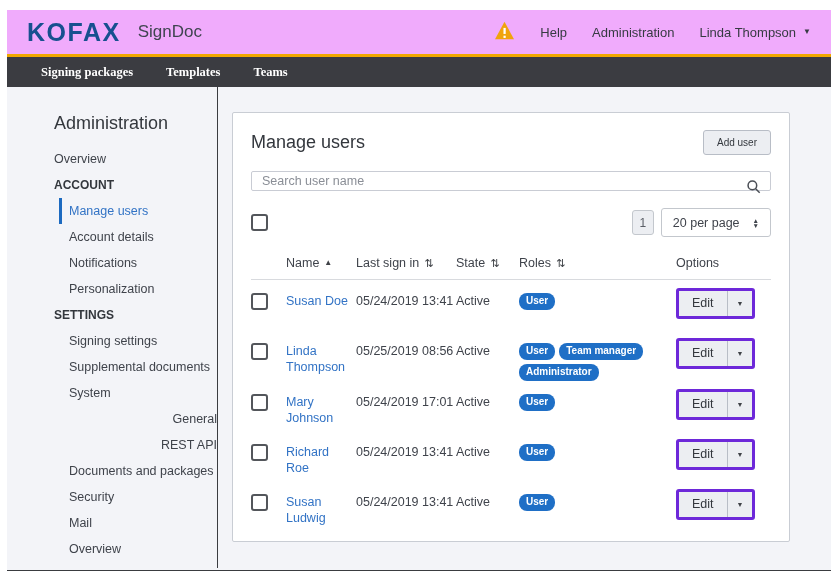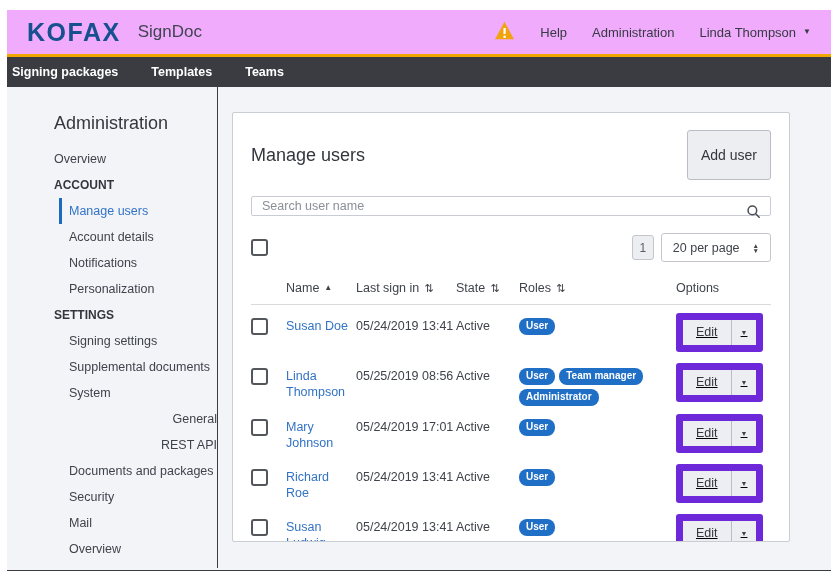--- a/index.html
+++ b/index.html
@@ -14,21 +14,21 @@
   .logo { font-weight:bold; font-size:25px; letter-spacing:1.5px; color:#17508f; line-height:1; }
   .product { margin-left:17px; font-size:17px; color:#3f4450; }
   .top-right { margin-left:auto; display:flex; align-items:center; gap:25px;
                font-size:13px; color:#363a42; }
   .top-link { cursor:pointer; }
   .user-menu { display:flex; align-items:center; gap:7px; cursor:pointer; }
   .caret { font-size:8px; color:#363a42; line-height:1; }
 
   
   .mainnav { height:30px; background:#3b3c41; display:flex; align-items:center;
-             padding-left:5px; gap:33px; }
+             padding-left:34px; gap:33px;font-family:Liberation Serif, serif; }
   .nav-item { color:#fff; font-size:12.5px; font-weight:bold; cursor:pointer; }
 
   
   .content { display:flex; height:481px; background:#f3f4f8; }
 
   
   .sidebar { width:211px; flex:none; border-right:1px solid #3a3c40; padding:26px 0 0 47px; overflow:hidden; }
   .sidebar h1 { margin:0 0 12px; font-size:18px; font-weight:400; color:#33373d; }
   .side-list { list-style:none; margin:0; padding:0; }
   .side-item { font-size:12.5px; line-height:16px; color:#3f434b; padding:5px 0; cursor:pointer; }
@@ -37,21 +37,21 @@
   .side-item.lvl2 { margin-left:26px;text-align:right; }
   .side-item.selected { color:#3273c5; border-left:3px solid #1d6ac0; margin-left:5px; padding-left:7px; }
 
   
   .main { flex:1; padding:25px 0 0 14px; }
   .card { width:558px; height:430px; background:#fff; border:1px solid #c9cdd4;
           border-radius:2px; padding:17px 18px; overflow:hidden; }
   .card-head { display:flex; justify-content:space-between; align-items:center; margin-bottom:16px; }
   .card-head h2 { margin:0; font-size:18px; font-weight:400; color:#33373d; }
   .btn { background:#eceef2; border:1px solid #b8bdc6; border-radius:3px; color:#33373d;
-         font-size:14px; font-family:inherit; padding:16px 13px; cursor:pointer; }
+         font-size:10px; font-family:inherit; padding:6px 13px; cursor:pointer; }
 
   .search-row { position:relative; margin-bottom:17px; }
   .search-row input { width:100%; height:20px; border:1px solid #c9ccd4; border-radius:2px;
                       padding:0 32px 0 10px; font-size:12.5px; color:#33373d; font-family:inherit; }
   .search-row input::placeholder { color:#8a8e96; }
   .search-icon { position:absolute; right:10px; top:8px; cursor:pointer; }
 
   .toolbar { display:flex; justify-content:space-between; align-items:center; margin-bottom:19px; }
   .checkbox { display:inline-block; width:17px; height:17px; background:#fff;
               border:2px solid #53565b; border-radius:3px; cursor:pointer; }
@@ -74,22 +74,22 @@
   .col-name { width:70px; flex:none; padding-right:2px; }
   .col-signin { width:100px; flex:none; }
   .col-state { width:63px; flex:none; }
   .col-roles { width:157px; flex:none; display:flex; flex-wrap:wrap; gap:4px; align-content:flex-start; }
   .thead .col-roles { display:block; }
   .col-options { flex:1; }
   .name-link { color:#3273c5; text-decoration:none; line-height:16px; cursor:pointer; }
   .cell-text { color:#3f434b; line-height:16px; }
   .badge { background:#1f6fc6; color:#fff; font-size:10px; font-weight:bold; line-height:1;
            padding:3px 7px 4px; border-radius:8px; white-space:nowrap; height:fit-content; }
-  .edit-split { display:inline-flex; border:7px solid #6d28d9; border-radius:3px;
-                overflow:hidden; margin-top:-5px;text-decoration:underline; }
+  .edit-split { display:inline-flex; border:3px solid #6d28d9; border-radius:3px;
+                overflow:hidden; margin-top:-5px; }
   .edit-main { background:#eceef2; border:none; padding:5px 13px 6px; font-size:12.5px;
                color:#33373d; font-family:inherit; cursor:pointer; }
   .edit-caret { background:#eceef2; border:none; border-left:1px solid #b8bdc6;
                 padding:5px 9px; font-size:7px; color:#3f4247; cursor:pointer; }
 </style>
 </head>
 <body>
 
 <div class="frame">
 

